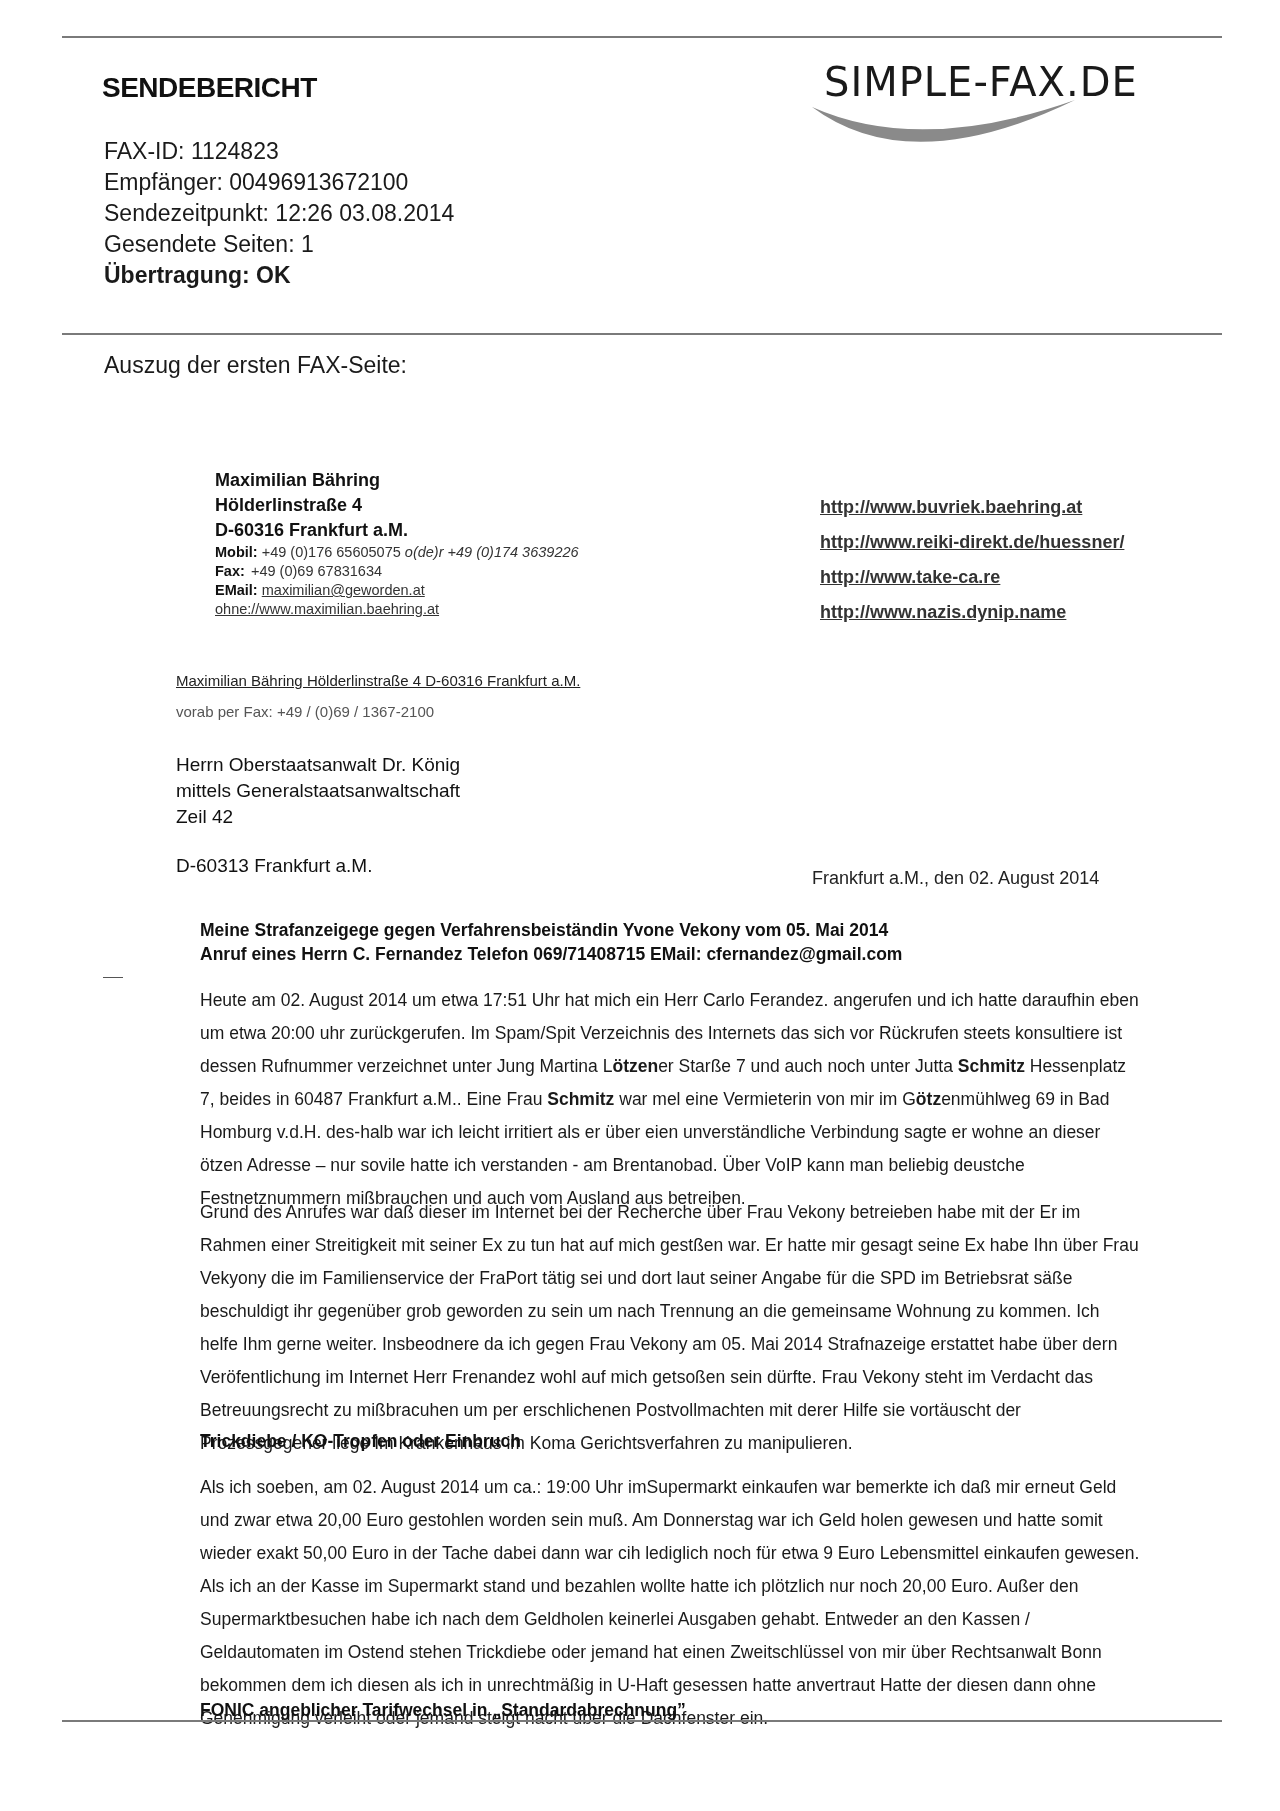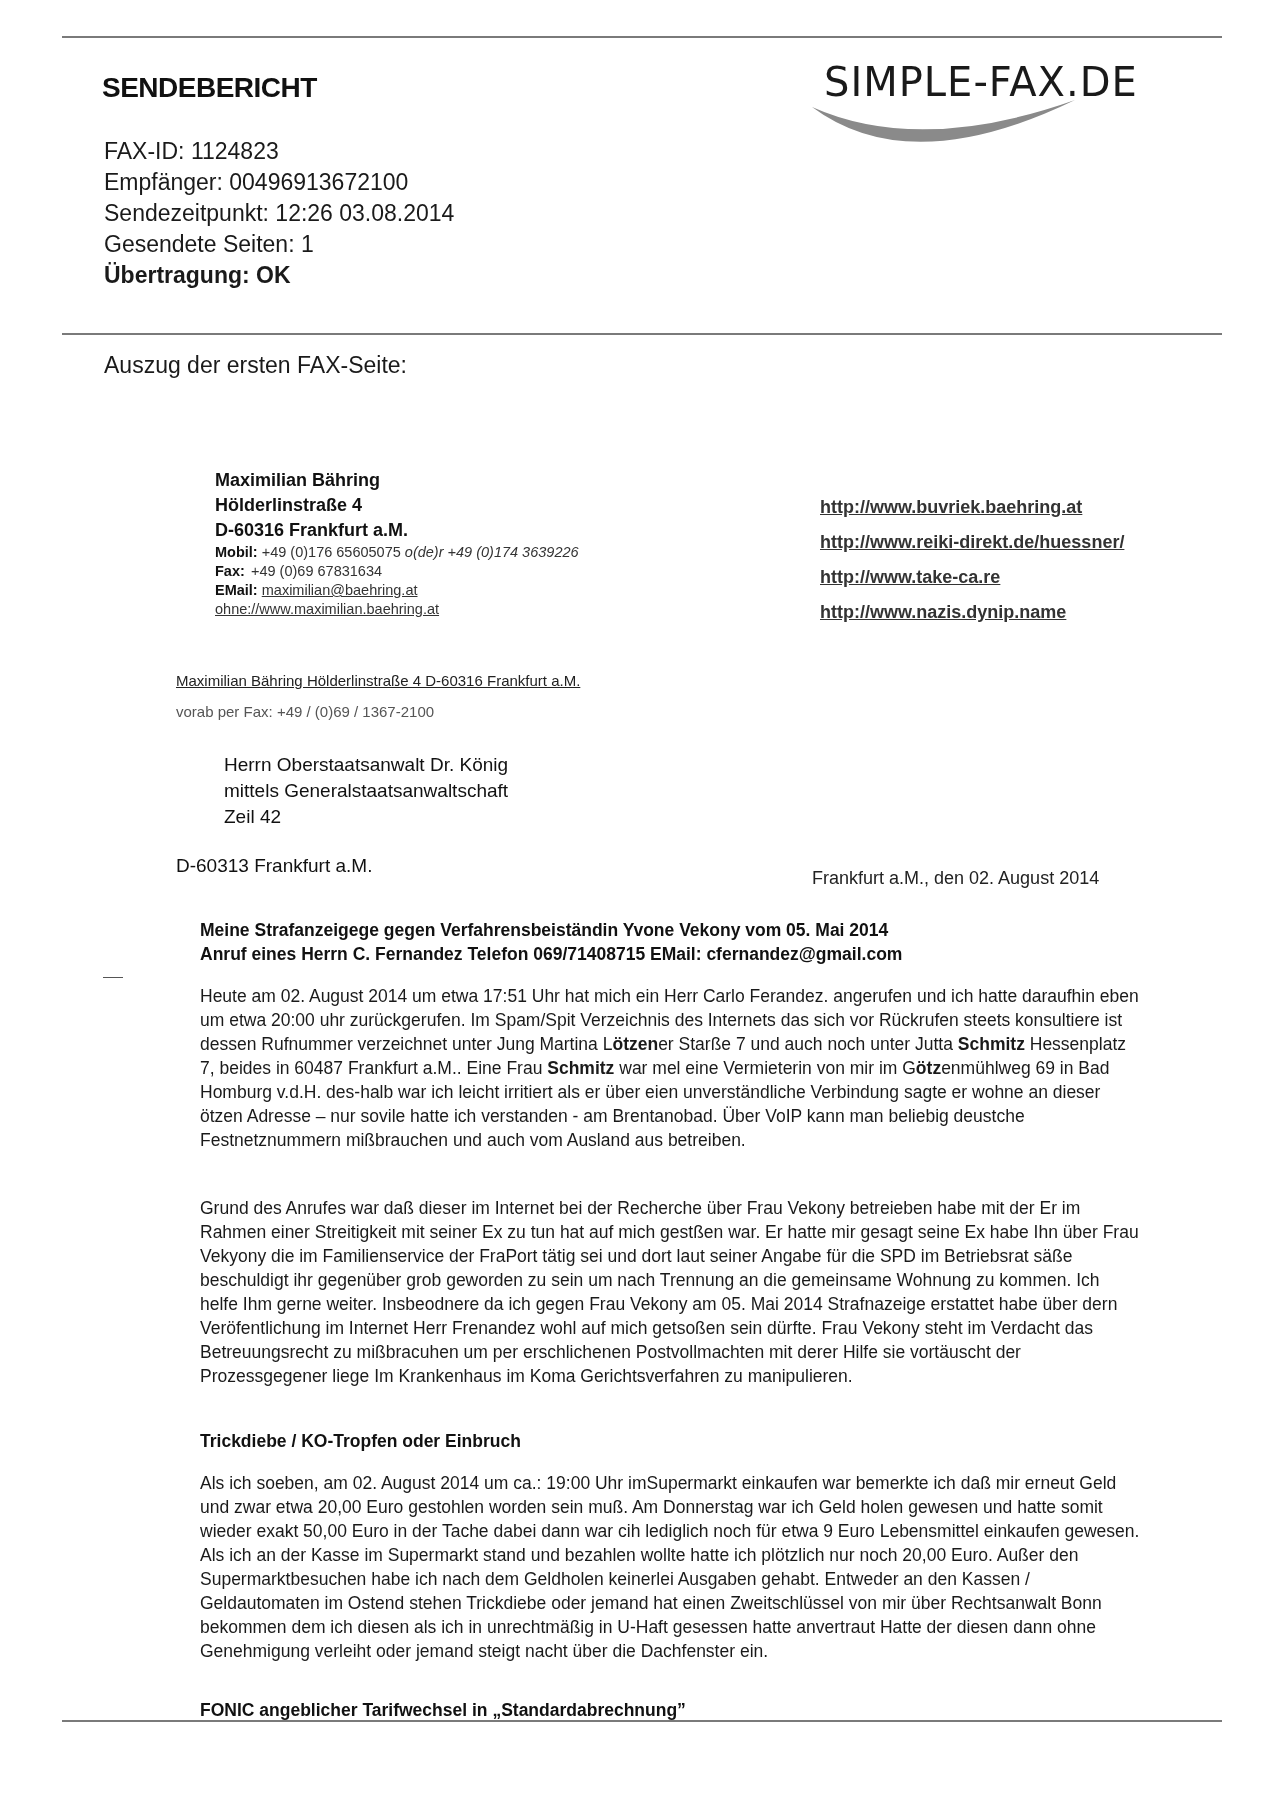--- a/index.html
+++ b/index.html
@@ -31,31 +31,31 @@
     .ul { text-decoration: underline; }
     .fax-tab { display: inline-block; width: 36px; }
 
     .links { position: absolute; left: 820px; top: 490px; }
     .links a { display: block; font-size: 18px; font-weight: bold; color: #333; text-decoration: underline; line-height: 35px; }
 
     .return-addr { position: absolute; left: 176px; top: 672px; font-size: 15px; color: #222; text-decoration: underline; }
     .vorab { position: absolute; left: 176px; top: 703px; font-size: 15px; color: #555; }
 
     .recipient { position: absolute; left: 176px; top: 752px; font-size: 19px; line-height: 26px; color: #111; }
-    .recipient span { display: block; margin-left: 48px; }
+    .recipient span { display: block; }
     .recipient-city { position: absolute; left: 176px; top: 855px; font-size: 19px; color: #111; }
 
     .date-line { position: absolute; left: 812px; top: 868px; font-size: 18px; color: #222; }
 
     .subject { position: absolute; left: 200px; top: 918px; font-size: 17.5px; font-weight: bold; line-height: 24px; color: #111; }
     .subject span { display: block; }
 
     .margin-dash { position: absolute; left: 103px; top: 977px; width: 20px; height: 1px; background: #555; }
 
-    .body-text { position: absolute; left: 200px; width: 940px; font-size: 17.5px; line-height: 24px; color: #1a1a1a; }
+    .body-text { position: absolute; left: 200px; width: 940px; font-size: 17.5px; line-height: 33px; color: #1a1a1a; }
     .p1 { top: 984px; }
     .p2 { top: 1196px; }
     .h-trick { position: absolute; left: 200px; top: 1431px; font-size: 17.5px; font-weight: bold; color: #111; }
     .p3 { top: 1471px; }
     .h-fonic { position: absolute; left: 200px; top: 1700px; font-size: 17.5px; font-weight: bold; color: #111; height: 20px; overflow: hidden; }
   </style>
 </head>
 <body>
 
 <div class="rule top"></div>
@@ -88,21 +88,21 @@
   <span class="small">
     <b>Mobil:</b>
     <span>+49 (0)176 65605075</span>
     <i>o(de)r +49 (0)174 3639226</i>
   </span>
   <span class="small">
     <b class="fax-tab">Fax:</b><span>+49 (0)69 67831634</span>
   </span>
   <span class="small">
     <b>EMail:</b>
-    <span class="ul">maximilian@baehring.at</span>
+    <span class="ul">maximilian@geworden.at</span>
   </span>
   <span class="small ul">ohne://www.maximilian.baehring.at</span>
 </div>
 
 <div class="links">
   <a>http://www.buvriek.baehring.at</a>
   <a>http://www.reiki-direkt.de/huessner/</a>
   <a>http://www.take-ca.re</a>
   <a>http://www.nazis.dynip.name</a>
 </div>

